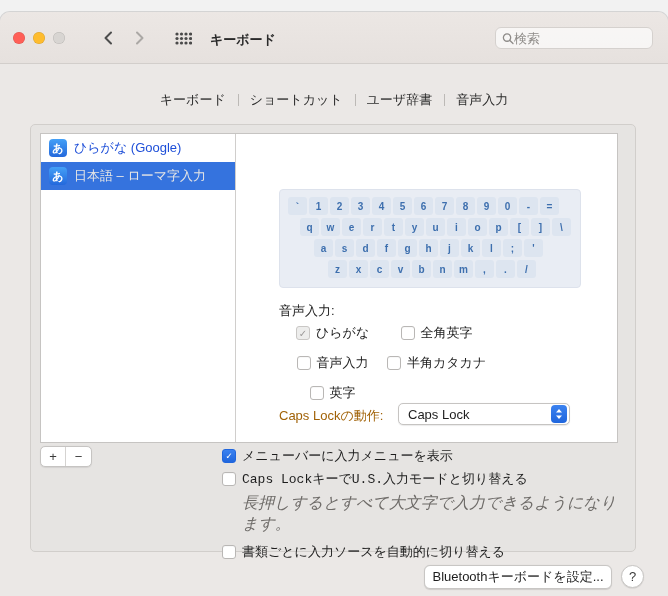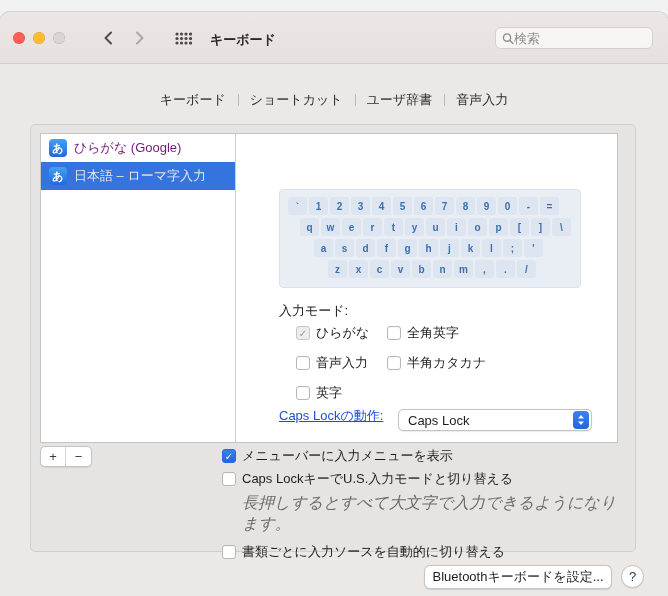--- a/index.html
+++ b/index.html
@@ -52,21 +52,21 @@
   .groupbox{
     position:absolute; left:30px; top:112px; width:606px; height:428px;
     background:#e6e4e2; border:1px solid #d1cecb; border-radius:5px;
   }
   .list-detail{
     position:absolute; left:40px; top:121px; width:578px; height:310px;
     background:#ffffff; border:1px solid #c6c4c2;
   }
   .source-list{ position:absolute; left:0; top:0; width:195px; height:100%; list-style:none; border-right:1px solid #d0cecc; background:#fff; }
   .source-row{ height:28px; display:flex; align-items:center; padding-left:8px; gap:7px; }
-  .source-row .source-label{ font-size:13px; color:#701a75; white-space:nowrap; }
+  .source-row .source-label{ font-size:13px; color:#1d4ed8; white-space:nowrap; }
   .source-row.selected{ background:#3573de; }
   .source-row.selected .source-label{ color:#e5e5e5; }
   .kana-icon{
     width:18px; height:18px; border-radius:4px; flex:0 0 18px;
     background:linear-gradient(#44a0f7,#2368dc);
     color:#fff; font-size:11px; font-weight:bold;
     display:flex; align-items:center; justify-content:center;
   }
   .us-flag{
     width:18px; height:12px; flex:0 0 18px; border-radius:2px; position:relative; overflow:hidden;
@@ -79,35 +79,35 @@
     position:absolute; left:238px; top:55px; width:302px; height:99px;
     background:#e9edf4; border:1px solid #dde2ec; border-radius:4px; padding:7px 8px;
   }
   .kb-row{ display:flex; gap:2px; margin-bottom:3px; }
   .kb-key{
     width:19px; height:18px; background:#dde5f0; border-radius:3px;
     color:#3d6fae; font-size:10px; font-weight:bold;
     display:flex; align-items:center; justify-content:center;
   }
   .input-mode-label{ position:absolute; left:238px; top:168px; font-size:13px; color:#1d1d1d; }
-  .mode-col{ position:absolute; top:190px; display:flex; flex-direction:column; gap:12px; }
+  .mode-col{ position:absolute; top:190px; display:flex; flex-direction:column; gap:12px;align-items:center; }
   .mode-col.c1{ left:255px; }
   .mode-col.c2{ left:346px; }
   .cb-row{ display:flex; align-items:center; gap:6px; font-size:13px; color:#1d1d1d; }
   .cb{
     width:14px; height:14px; border:1px solid #b9b7b5; border-radius:3px; background:#fff; flex:0 0 14px;
     box-shadow:inset 0 .5px 1px rgba(0,0,0,.06);
   }
   .cb.on{ background:linear-gradient(#3b82f0,#2066dd); border-color:#2066dd; box-shadow:none; }
   .cb.on::after{ content:"✓"; display:block; text-align:center; line-height:13px; font-size:10px; font-weight:bold; color:#fff; }
   .cb.on-disabled{ background:#ededec; border-color:#c9c7c5; box-shadow:none; }
   .cb.on-disabled::after{ content:"✓"; display:block; text-align:center; line-height:13px; font-size:10px; font-weight:bold; color:#9b9998; }
-  .caps-label{ position:absolute; left:238px; top:273px; font-size:13px; color:#1d4ed8;text-decoration:underline; }
+  .caps-label{ position:absolute; left:238px; top:273px; font-size:13px; color:#a16207; }
   .popup{
-    position:absolute; left:357px; top:275px; width:194px; height:22px;
+    position:absolute; left:357px; top:269px; width:172px; height:22px;
     background:#fff; border:1px solid #c6c4c2; border-radius:5px;
     display:flex; align-items:center; box-shadow:0 .5px 1px rgba(0,0,0,.08);
   }
   .popup-value{ font-size:13px; color:#1d1d1d; padding-left:9px; flex:1; }
   .popup-arrows{
     width:16px; height:18px; margin-right:2px; border-radius:4px;
     background:linear-gradient(#3b82f0,#2066dd);
     display:flex; align-items:center; justify-content:center;
   }
   
@@ -116,21 +116,21 @@
     background:#fff; border:1px solid #c6c4c2; border-radius:5px; overflow:hidden;
     box-shadow:0 .5px 1px rgba(0,0,0,.08);
   }
   .addremove button{
     width:25px; height:100%; border:none; background:none; font-size:13px; color:#3a3a3a;
     display:flex; align-items:center; justify-content:center; font-family:inherit;
   }
   .addremove button:first-child{ border-right:1px solid #d5d3d1; }
   
   .options{ position:absolute; left:222px; top:435px; width:410px; }
-  .options .cb-row{ margin-bottom:5px; height:18px; }
+  .options .cb-row{ margin-bottom:5px; height:18px;font-family:Liberation Mono, monospace; }
   .opt-note{ font-size:16px; color:#6e6b68; margin:1px 0 8px 20px;font-style:italic; }
   
   .bt-btn{
     position:absolute; left:424px; top:553px; width:188px; height:24px;
     background:#fff; border:1px solid #c8c6c4; border-radius:6px;
     font-size:13px; color:#1d1d1d; font-family:inherit;
     box-shadow:0 .5px 1px rgba(0,0,0,.12);
   }
   .help-btn{
     position:absolute; left:621px; top:553px; width:23px; height:23px; border-radius:50%;
@@ -259,21 +259,21 @@
           <span class="kb-key">v</span>
           <span class="kb-key">b</span>
           <span class="kb-key">n</span>
           <span class="kb-key">m</span>
           <span class="kb-key">,</span>
           <span class="kb-key">.</span>
           <span class="kb-key">/</span>
         </div>
       </div>
 
-    <div class="input-mode-label">入力モード:</div>
+    <div class="input-mode-label">音声入力:</div>
 
     <div class="mode-col c1">
       <label class="cb-row">
         <span class="cb on-disabled"></span>
         <span>ひらがな</span>
       </label>
       <label class="cb-row">
         <span class="cb"></span>
         <span>音声入力</span>
       </label>

